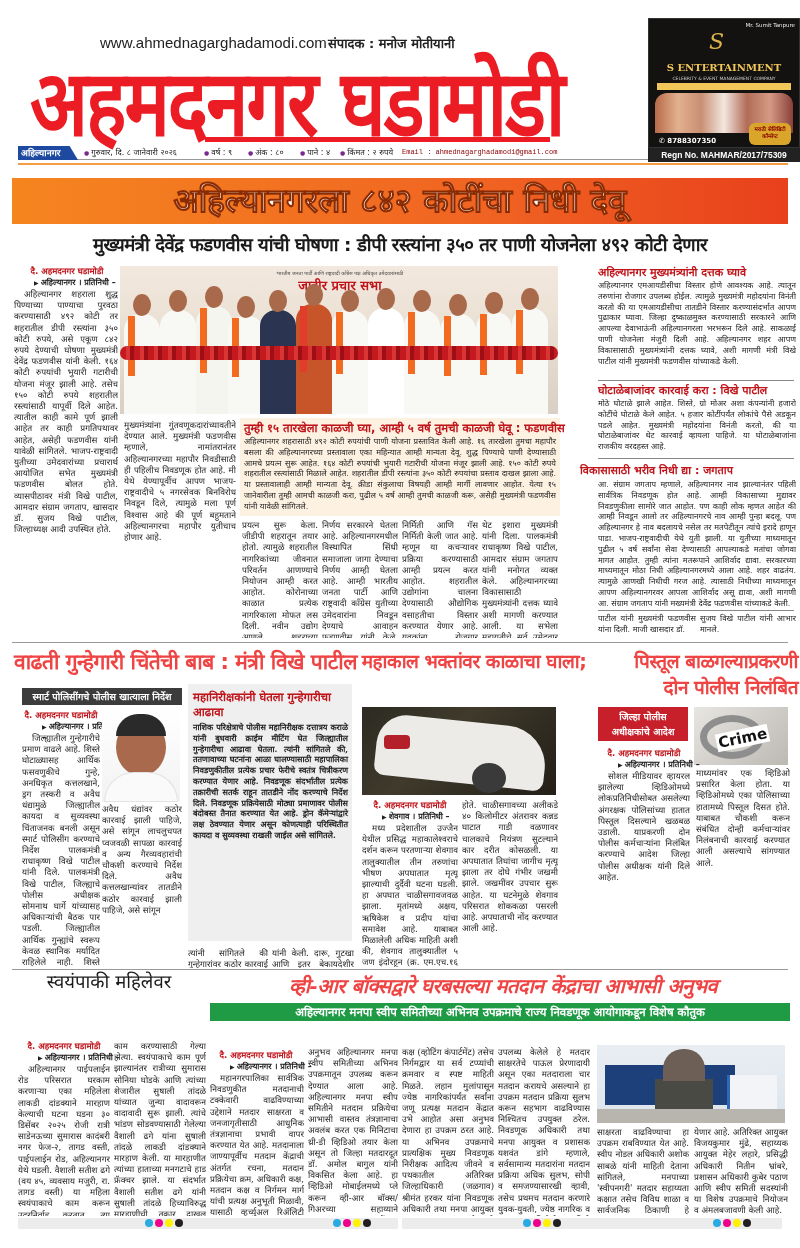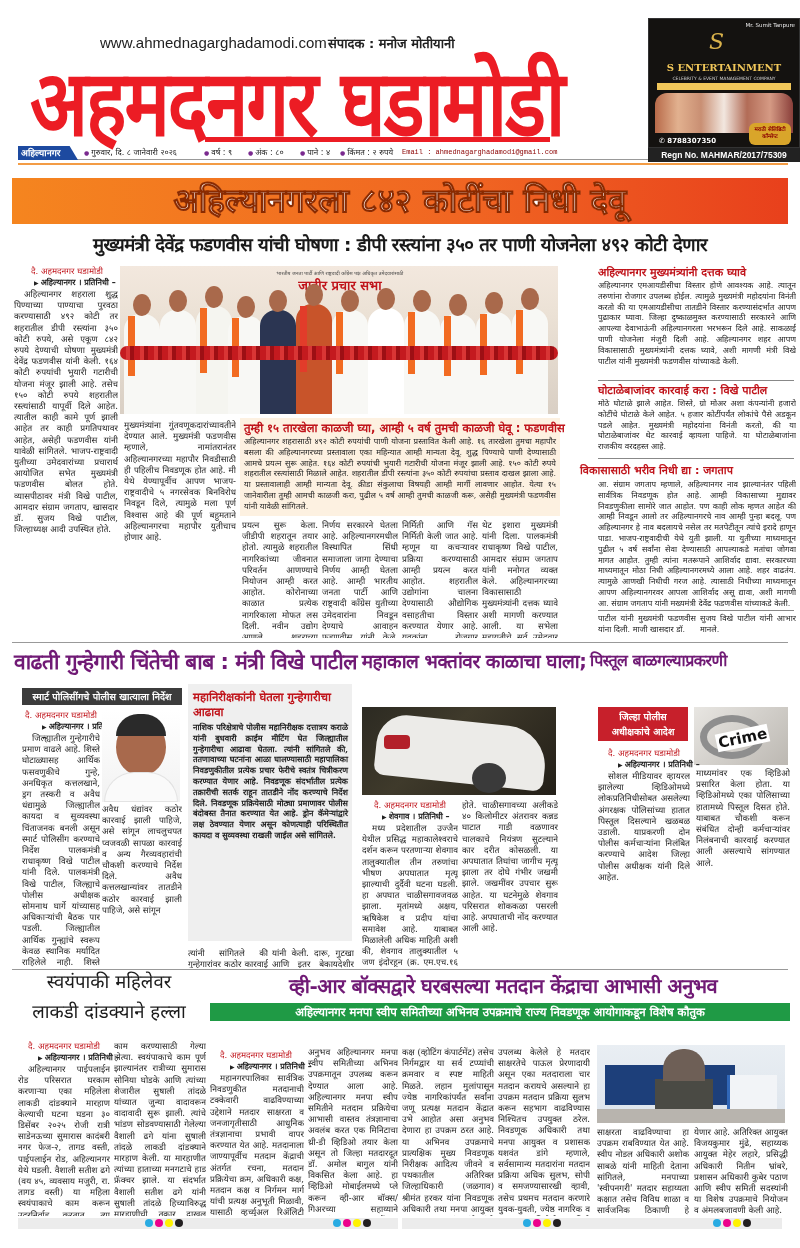--- a/index.html
+++ b/index.html
@@ -1,20 +1,20 @@
 <!DOCTYPE html>
 <html><head>
 <meta charset="utf-8">
 <style>
   * { box-sizing: border-box; margin: 0; padding: 0; }
   html, body { width: 800px; height: 1248px; background: #ffffff; overflow: hidden; }
   body { font-family: "DejaVu Sans", sans-serif; color: #222; position: relative; }
   .abs { position: absolute; }
   .txt { font-family: "DejaVu Serif", serif; font-size: 8.6px; line-height: 11.2px; color: #222; text-align: justify; overflow: hidden; }
-  .byline { font-family: "DejaVu Sans", sans-serif; font-weight: normal; color: #c0141b; font-size: 8.5px; line-height: 11px; text-align: center; }
+  .byline { font-family: "DejaVu Sans", sans-serif; font-weight: bold; color: #c0141b; font-size: 8.5px; line-height: 11px; text-align: center; }
   .dateline { font-family: "DejaVu Sans", sans-serif; font-size: 8px; line-height: 11px; font-weight: bold; color: #222; margin-left: 20px; }
   .dateline::before { content: "\25B6"; font-size: 6px; margin-right: 2px; }
   
   #site-url { left: 100px; top: 34px; font-size: 15px; font-family: "Liberation Sans", sans-serif; color: #222; }
   #editor { left: 328px; top: 34px; font-size: 13px; font-weight: bold; color: #222; }
   #logo { left: 30px; top: 46px; width: 520px; height: 96px; font-family: "DejaVu Sans", sans-serif; font-weight: bold; color: #ec1c24; font-size: 76px; line-height: 96px; letter-spacing: -2px; transform: scaleY(1.2); transform-origin: top left; white-space: nowrap; }
   #logo-underline { left: 205px; top: 137px; width: 345px; height: 5px; background: #ec1c24; }
   #ad { left: 648px; top: 18px; width: 152px; height: 130px; background: #141210; border: 1px solid #333; overflow: hidden; }
   #ad .ad-sponsor { position:absolute; right:4px; top:3px; color:#eee; font-size:5.5px; }
   #ad .ad-logo { position:absolute; left:60px; top:10px; color:#d9b24b; font-size:22px; font-family: "DejaVu Serif", serif; font-style: italic; }
@@ -43,35 +43,35 @@
   #garland { position:absolute; left:0; right:0; top:80px; height:14px; background: repeating-linear-gradient(90deg,#c41a1f 0 6px,#d93535 6px 10px,#9d0f14 10px 14px); border-radius:7px; }
   #stage-banner { position:absolute; left:140px; top:4px; width:160px; height:36px; color:#c0141b; font-weight:bold; font-size:13px; text-align:center; }
   #stage-banner .top { font-size:5px; color:#444; font-weight:normal; }
   
   .rc-head { font-family: "DejaVu Sans", sans-serif; color: #c0141b; font-weight: bold; font-size: 11px; line-height: 14px; }
   
   #quote-box { left: 240px; top: 418px; width: 320px; height: 98px; background: #fdf1e1; }
   #quote-head { left: 244px; top: 421px; color: #c0141b; font-weight: bold; font-size: 11.5px; line-height: 14px; white-space: nowrap; }
   #quote-text { left: 244px; top: 437px; width: 312px; font-size: 8px; line-height: 10.8px; font-family: "DejaVu Serif", serif; color: #222; text-align: justify; }
   
-  .big-head { font-family: "DejaVu Sans", sans-serif; font-weight: bold; color: #701a75; }
+  .big-head { font-family: "DejaVu Sans", sans-serif; font-weight: bold; color: #ef4444; }
   #crime-head { left: 14px; top: 648px; font-size: 21px; line-height: 28px; white-space: nowrap; letter-spacing:-0.5px; }
   #smart-box { left: 22px; top: 688px; width: 160px; height: 17px; background: #3c3c3c; color: #fff; font-size: 9.5px; font-weight: bold; line-height: 17px; text-align: center; }
   #ig-box { left: 188px; top: 684px; width: 164px; height: 257px; background: #efefef; }
   #ig-head { left: 193px; top: 690px; width: 155px; color: #c0141b; font-weight: bold; font-size: 11.5px; line-height: 15px; }
   #ig-text { left: 193px; top: 722px; width: 155px; font-size: 8px; line-height: 10.8px; font-weight: bold; color:#222; font-family: "DejaVu Serif", serif; text-align: justify; }
   #mahakal-head { left: 358px; top: 648px; width: 232px; text-align: center; font-size: 19px; line-height: 26px; letter-spacing:-0.5px; }
-  #pistol-head { left: 590px; top: 648px; width: 208px; text-align: left; font-size: 16px; line-height: 26px; letter-spacing:-0.5px; }
+  #pistol-head { left: 590px; top: 648px; width: 208px; text-align: right; font-size: 19px; line-height: 26px; letter-spacing:-0.5px; }
   #car-photo { left: 362px; top: 707px; width: 194px; height: 88px; overflow:hidden; background: linear-gradient(135deg,#2c2a22 0%,#3f3a2b 40%,#231f18 100%); }
   #police-box { left: 598px; top: 707px; width: 90px; height: 34px; background: #c7202b; color: #fff; font-size: 9.5px; font-weight: bold; line-height: 15px; text-align: center; padding-top: 2px; }
   #crime-photo { left: 694px; top: 707px; width: 94px; height: 58px; overflow:hidden; background: linear-gradient(135deg,#e8e6e2,#bcb8b2); }
   #vishe-photo { left: 102px; top: 710px; width: 78px; height: 92px; overflow:hidden; background: linear-gradient(180deg,#ffffff,#f2f2f2); }
   
   #swayam-head { left: 14px; top: 967px; width: 190px; text-align: center; font-weight: normal; font-size: 18.5px; line-height: 30px; color: #1a1a1a; }
-  #vr-head { left: 208px; top: 972px; width: 590px; text-align: center; font-size: 20px; line-height: 28px; letter-spacing:-0.5px; }
+  #vr-head { left: 208px; top: 972px; width: 590px; text-align: center; font-size: 20px; line-height: 28px; letter-spacing:-0.5px;font-style:italic; }
   #vr-green { left: 210px; top: 1003px; width: 580px; height: 18px; background: #1f9a45; color: #fff; font-weight: bold; font-size: 11.5px; line-height: 18px; text-align: center; white-space: nowrap; }
   #bldg-photo { left: 597px; top: 1045px; width: 188px; height: 78px; overflow: hidden; background: linear-gradient(180deg,#e9eef3 0%,#dde4ec 100%); }
   
   .foot-band { top: 1218px; height: 11px; background: #ececec; }
   .reg-dots { top: 1219px; height: 9px; display:flex; gap:2px; }
   .reg-dots span { width: 8px; height: 8px; border-radius: 50%; display:inline-block; }
   .sep { background:#888; height:1px; }
 </style>
 </head>
 <body>
@@ -216,39 +216,39 @@
   <div style="position:absolute; left:22px; top:28px; width:26px; height:14px; background:#b3202a; border-radius:4px;"></div>
   <div style="position:absolute; left:110px; top:56px; width:34px; height:30px; background:#3a3a3a; border-radius:50%;"></div>
 </div>
 <div class="abs byline" style="left:362px; top:800px; width:96px;">दै. अहमदनगर घडामोडी</div>
 <div class="abs dateline" style="left:362px; top:811px; width:96px;">शेवगाव । प्रतिनिधी –</div>
 <div class="abs txt" style="left:362px; top:823px; width:96px; height:144px; text-indent:10px;">मध्य प्रदेशातील उज्जैन येथील प्रसिद्ध महाकालेश्वराचे दर्शन करून परतणाऱ्या शेवगाव तालुक्यातील तीन तरुणांचा भीषण अपघातात मृत्यू झाल्याची दुर्दैवी घटना घडली. हा अपघात चाळीसगावजवळ झाला. मृतांमध्ये अक्षय, ऋषिकेश व प्रदीप यांचा समावेश आहे. याबाबत मिळालेली अधिक माहिती अशी की, शेवगाव तालुक्यातील ५ जण इंदोरहून (क्र. एम.एच.१६ डी.एस. ६०५०) कारने प्रसिद्ध श्री महाकाल दर्शनासाठी</div>
 <div class="abs txt" style="left:462px; top:800px; width:96px; height:167px;">होते. चाळीसगावच्या अलीकडे ४० किलोमीटर अंतरावर कन्नड घाटात गाडी वळणावर चालकाचे नियंत्रण सुटल्याने कार दरीत कोसळली. या अपघातात तिघांचा जागीच मृत्यू झाला तर दोघे गंभीर जखमी झाले. जखमींवर उपचार सुरू आहेत. या घटनेमुळे शेवगाव परिसरात शोककळा पसरली आहे. अपघाताची नोंद करण्यात आली आहे.</div>
 
 <div class="abs big-head" id="pistol-head">
   <div>पिस्तूल बाळगल्याप्रकरणी</div>
+  <div>दोन पोलीस निलंबित</div>
 </div>
 <div class="abs" id="police-box">
   <div>जिल्हा पोलीस</div>
   <div>अधीक्षकांचे आदेश</div>
 </div>
 <div class="abs" id="crime-photo">
   <div style="position:absolute; left:6px; top:8px; width:64px; height:44px; border:7px solid #8e8e8e; border-radius:50%;"></div>
   <div style="position:absolute; left:22px; top:22px; transform:rotate(-12deg); font-family:'DejaVu Sans',sans-serif; font-weight:bold; font-size:15px; color:#111; background:#fff; padding:0 2px;">Crime</div>
 </div>
 <div class="abs byline" style="left:598px; top:748px; width:92px;">दै. अहमदनगर घडामोडी</div>
 <div class="abs dateline" style="left:598px; top:759px; width:94px;">अहिल्यानगर । प्रतिनिधी –</div>
 <div class="abs txt" style="left:598px; top:771px; width:92px; height:196px; text-indent:10px;">सोशल मीडियावर व्हायरल झालेल्या व्हिडिओमध्ये लोकप्रतिनिधीसोबत असलेल्या अंगरक्षक पोलिसांच्या हातात पिस्तूल दिसल्याने खळबळ उडाली. याप्रकरणी दोन पोलीस कर्मचाऱ्यांना निलंबित करण्याचे आदेश जिल्हा पोलीस अधीक्षक यांनी दिले आहेत.</div>
 <div class="abs txt" style="left:696px; top:768px; width:94px; height:199px;">माध्यमांवर एक व्हिडिओ प्रसारित केला होता. या व्हिडिओमध्ये एका पोलिसाच्या हातामध्ये पिस्तूल दिसत होते. याबाबत चौकशी करून संबंधित दोन्ही कर्मचाऱ्यांवर निलंबनाची कारवाई करण्यात आली असल्याचे सांगण्यात आले.</div>
 
 <div class="abs sep" style="left:12px; top:969px; width:776px; background:#999;"></div>
 
 <div class="abs" id="swayam-head">
   <div>स्वयंपाकी महिलेवर</div>
-  <div>लाकडी दांडक्याने हल्ला</div>
 </div>
 <div class="abs byline" style="left:18px; top:1041px; width:92px;">दै. अहमदनगर घडामोडी</div>
 <div class="abs dateline" style="left:18px; top:1052px; width:92px;">अहिल्यानगर । प्रतिनिधी –</div>
 <div class="abs txt" style="left:18px; top:1064px; width:92px; height:152px; text-indent:10px;">अहिल्यानगर पाईपलाईन रोड परिसरात घरकाम करणाऱ्या एका महिलेला लाकडी दांडक्याने मारहाण केल्याची घटना घडना ३० डिसेंबर २०२५ रोजी रात्री साडेनऊच्या सुमारास कादंबरी नगर फेज-२, तागड वस्ती, पाईपलाईन रोड, अहिल्यानगर येथे घडली. वैशाली सतीश ढगे (वय ४५, व्यवसाय मजुरी, रा. तागड वस्ती) या महिला स्वयंपाकाचे काम करून उदरनिर्वाह करतात. त्या दिवशी त्या सोनिया विवेक घोडके यांच्या घरी स्वयंपाकाचे</div>
 <div class="abs txt" style="left:114px; top:1041px; width:92px; height:175px;">काम करण्यासाठी गेल्या होत्या. स्वयंपाकाचे काम पूर्ण झाल्यानंतर रात्रीच्या सुमारास सोनिया घोडके आणि त्यांच्या शेजारील सुषाली तांदळे यांच्यात जुन्या वादावरून वादावादी सुरू झाली. त्यांचे भांडण सोडवण्यासाठी गेलेल्या वैशाली ढगे यांना सुषाली तांदळे लाकडी दांडक्याने मारहाण केली. या मारहाणीत त्यांच्या हाताच्या मनगटाचे हाड फ्रॅक्चर झाले. या संदर्भात वैशाली सतीश ढगे यांनी सुषाली तांदळे हिच्याविरुद्ध मारहाणीची तक्रार दाखल केली. पुढील तपास महिला पोलिस निरिक्षक कल्पना चव्हाण यांच्या मार्गदर्शनाखाली सुरू आहे.</div>
 
 <div class="abs big-head" id="vr-head">व्ही-आर बॉक्सद्वारे घरबसल्या मतदान केंद्राचा आभासी अनुभव</div>
 <div class="abs" id="vr-green">अहिल्यानगर मनपा स्वीप समितीच्या अभिनव उपक्रमाचे राज्य निवडणूक आयोगाकडून विशेष कौतुक</div>
 <div class="abs byline" style="left:210px; top:1050px; width:92px;">दै. अहमदनगर घडामोडी</div>
 <div class="abs dateline" style="left:210px; top:1061px; width:94px;">अहिल्यानगर । प्रतिनिधी –</div>

